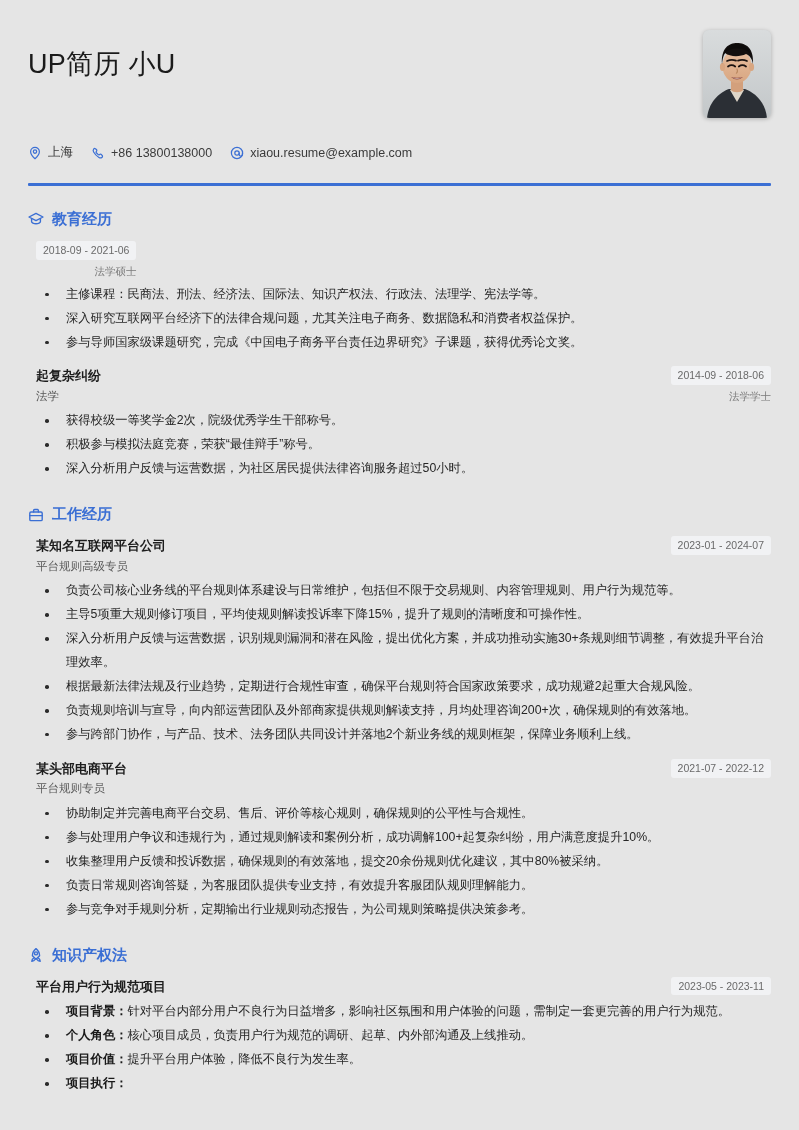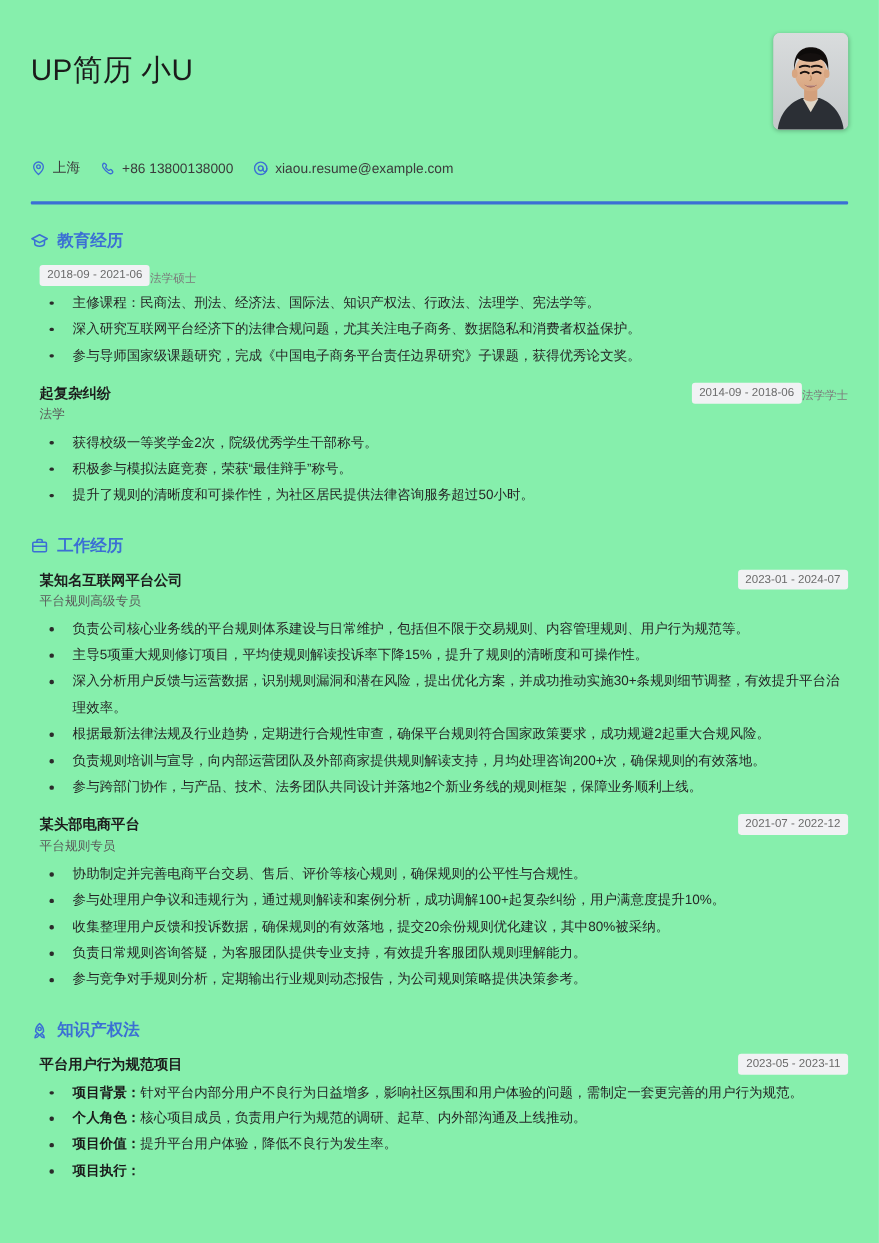--- a/index.html
+++ b/index.html
@@ -9,21 +9,21 @@
     background: #ffffff;
   }
   body {
     font-family: "Liberation Sans", "DejaVu Sans", sans-serif;
     color: #222222;
   }
   .page {
     width: 799px;
     height: 1130px;
     position: relative;
-    background: #86efac;
+    background: #e5e5e5;
     overflow: hidden;
     padding: 0 28px;
   }
 
   
   .header {
     display: flex;
     align-items: flex-start;
     justify-content: space-between;
     padding-top: 30px;
@@ -110,21 +110,21 @@
     display: flex;
     align-items: flex-start;
     justify-content: space-between;
     gap: 12px;
   }
   .entry-head-left { flex: 1 1 auto; min-width: 0; }
   .entry-head-right {
     flex: 0 0 auto;
     text-align: right;
     display: flex;
-    flex-direction: row;
+    flex-direction: column;
     align-items: flex-end;
   }
   .org {
     font-size: 13px;
     font-weight: bold;
     color: #1d1d1d;
     line-height: 1.5;
   }
   .sub {
     font-size: 11.5px;
@@ -285,21 +285,21 @@
               <div class="sub">法学</div>
             </div>
             <div class="entry-head-right">
               <span class="date-badge">2014-09 - 2018-06</span>
               <span class="degree">法学学士</span>
             </div>
           </div>
           <ul class="bullets">
             <li><span>获得校级一等奖学金2次，院级优秀学生干部称号。</span></li>
             <li><span>积极参与模拟法庭竞赛，荣获“最佳辩手”称号。</span></li>
-            <li><span>提升了规则的清晰度和可操作性，为社区居民提供法律咨询服务超过50小时。</span></li>
+            <li><span>深入分析用户反馈与运营数据，为社区居民提供法律咨询服务超过50小时。</span></li>
           </ul>
         </div>
       </div>
       <div class="section">
         <div class="section-title">
           <span class="sec-icon">
             <svg viewBox="0 0 16 16" width="100%" height="100%" fill="none" stroke="currentColor" stroke-width="1.4" stroke-linecap="round" stroke-linejoin="round">
               <rect x="1.8" y="5" width="12.4" height="8.6" rx="1.2"></rect>
               <path d="M5.6 5V3.6c0-.6.5-1.1 1.1-1.1h2.6c.6 0 1.1.5 1.1 1.1V5"></path>
               <path d="M1.8 8.6h12.4"></path>

